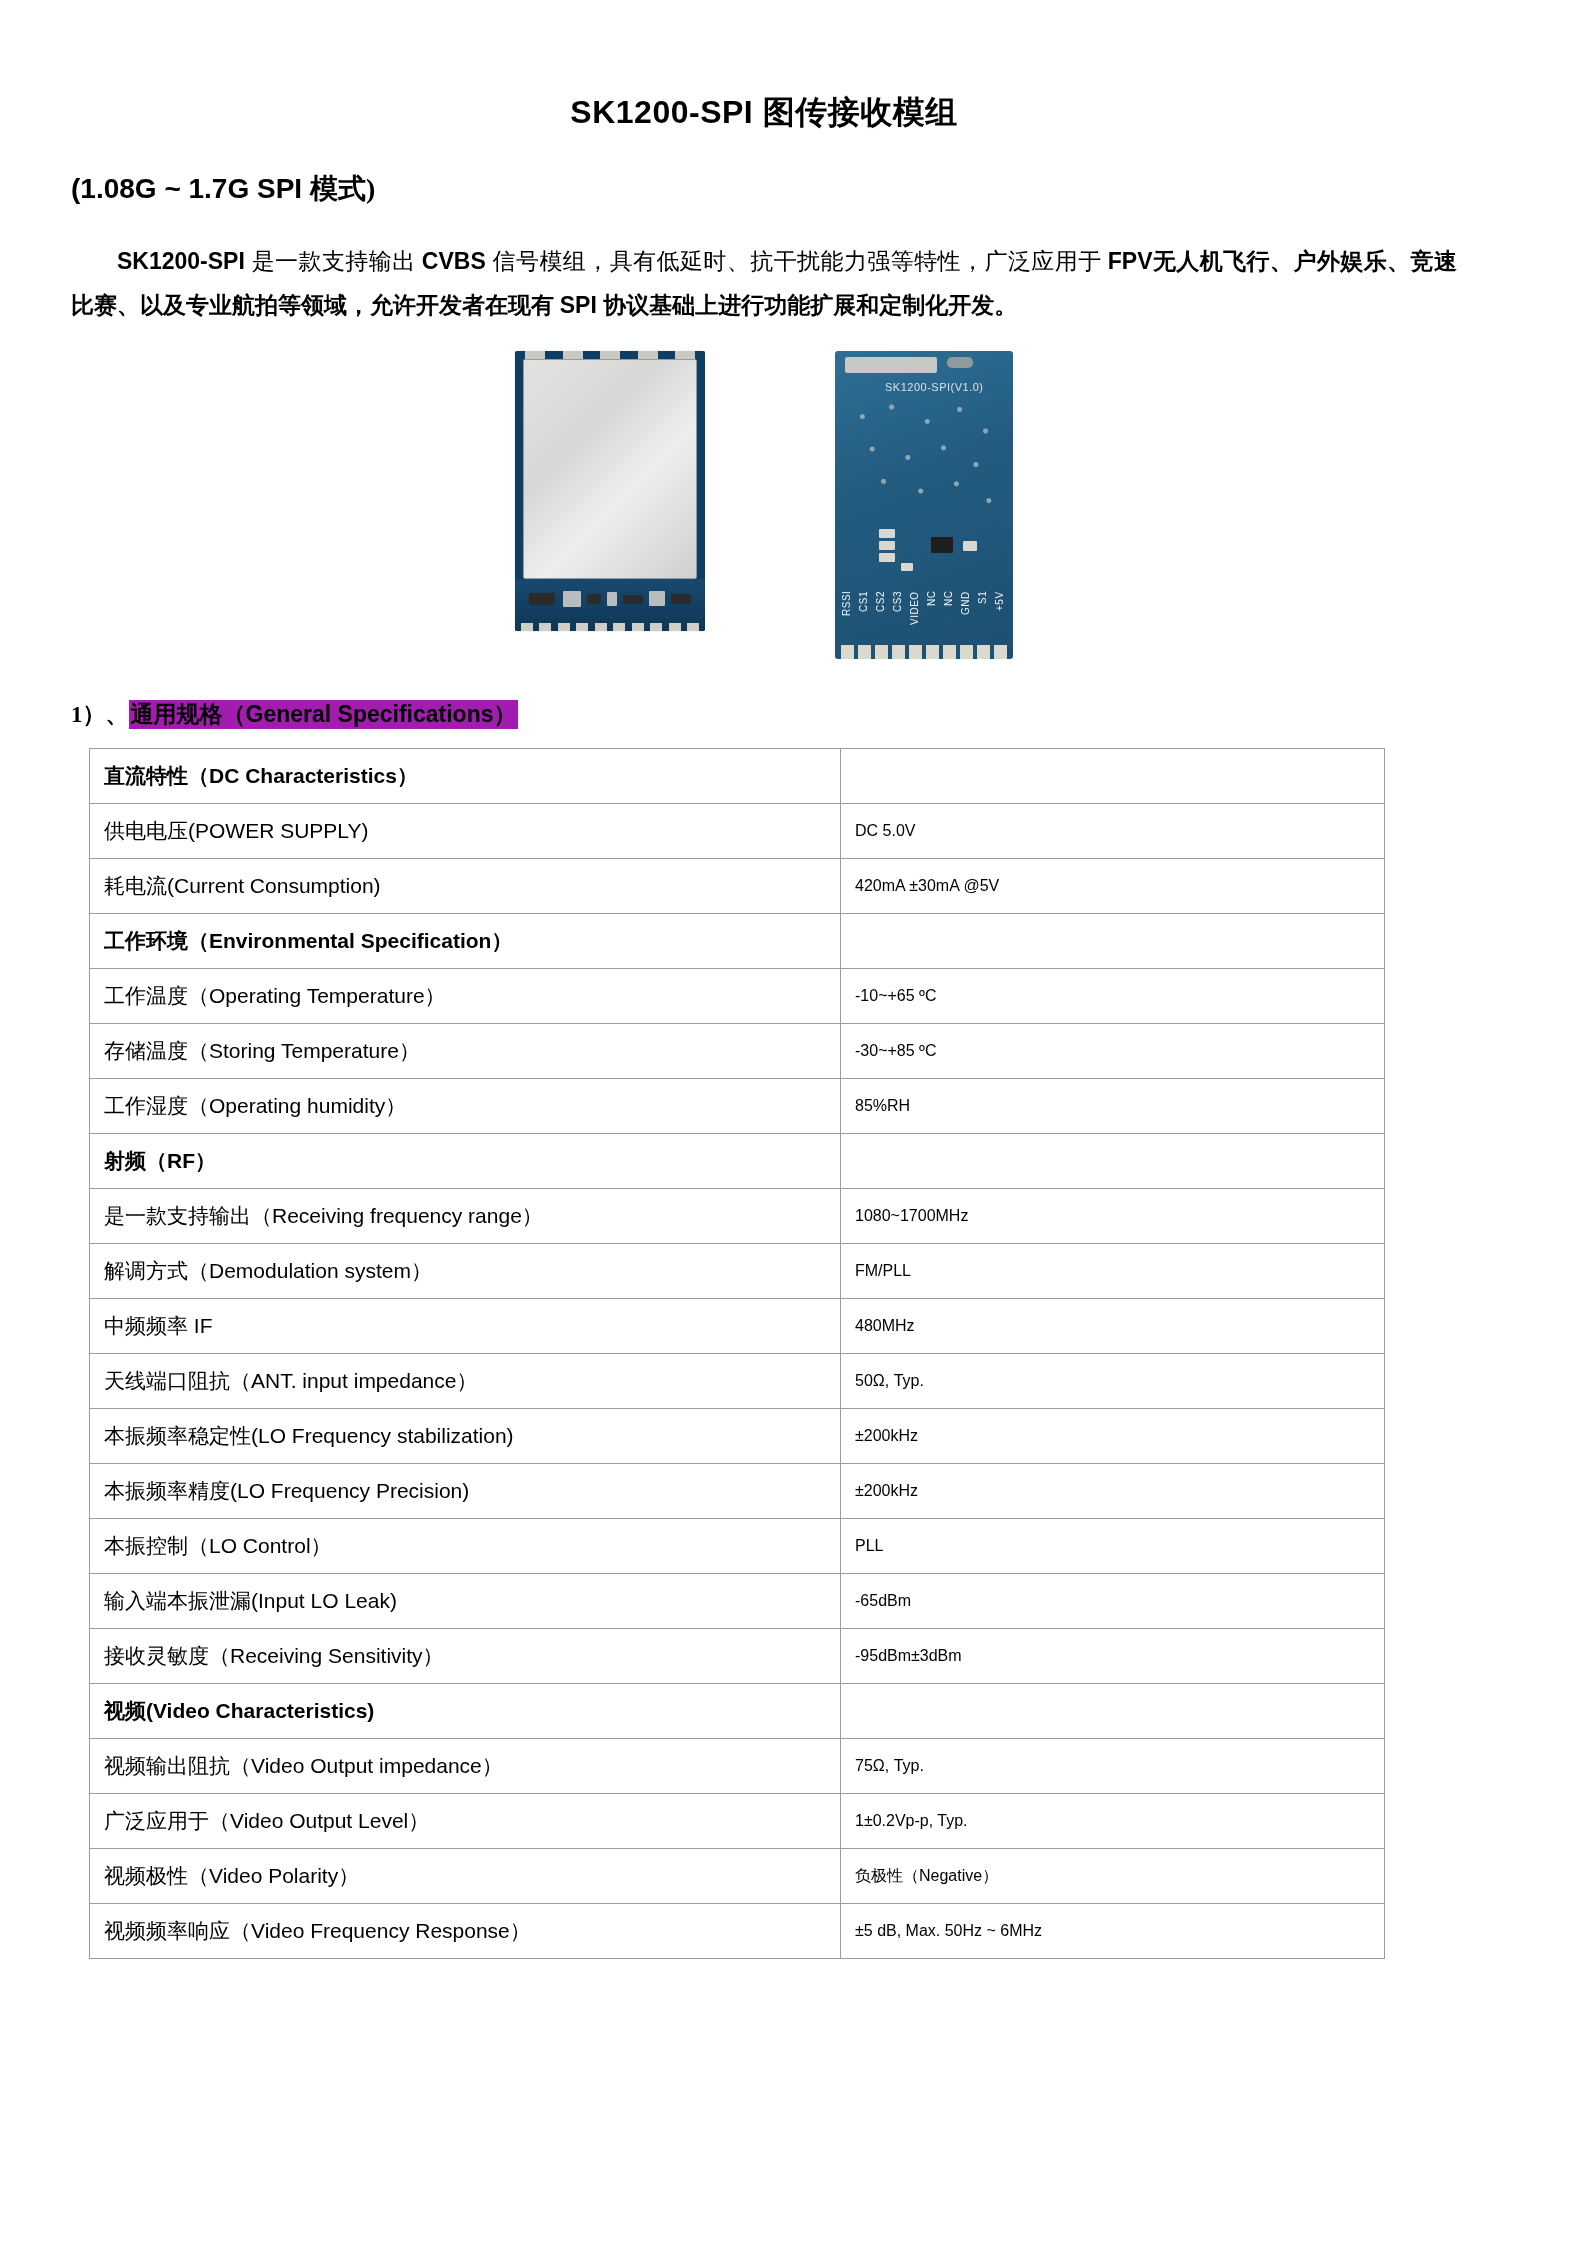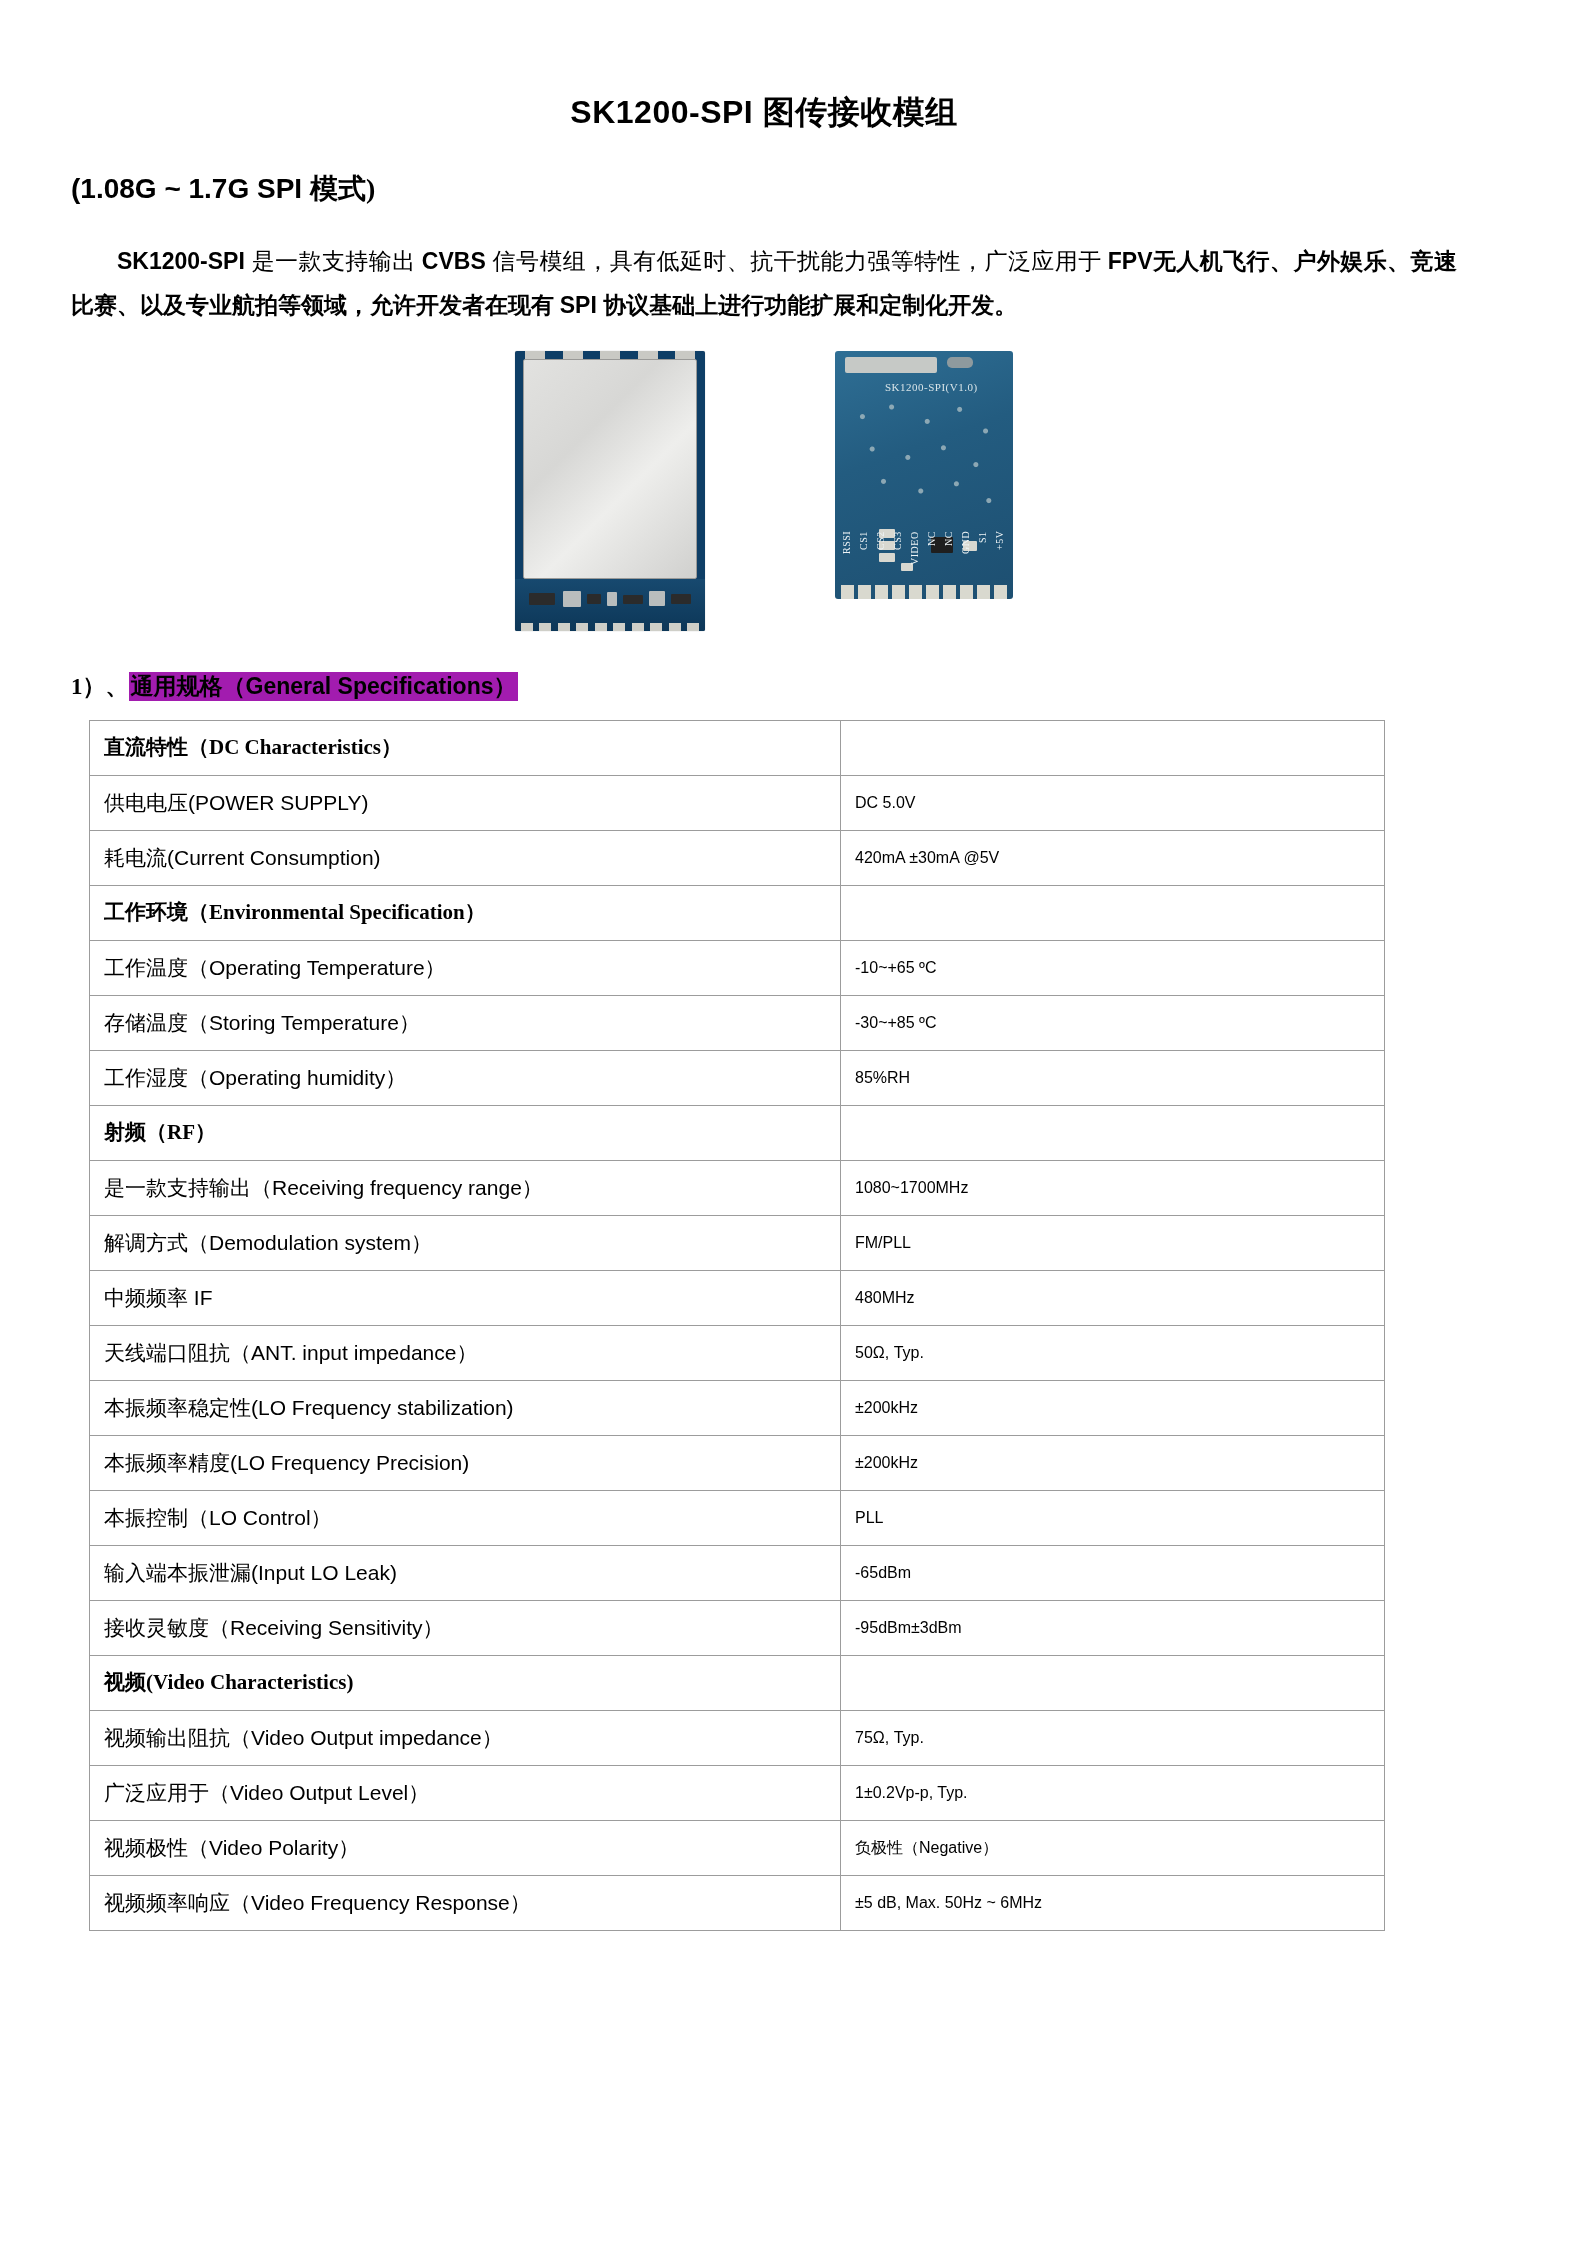--- a/index.html
+++ b/index.html
@@ -105,26 +105,26 @@
     position: absolute; left: 6px; right: 6px; bottom: 0; height: 8px;
     display: flex; justify-content: space-between;
   }
   .mod-left .edgepads i {
     display: block; width: 12px; height: 8px; background: #cfcfc8;
   }
 
   
   .mod-right {
     width: 178px;
-    height: 248px;
+    height: 308px;
     position: relative;
     background: linear-gradient(160deg,#2f6f95 0%, #235c80 40%, #1d4f71 100%);
     border-radius: 3px;
     overflow: hidden;
-    font-family: Liberation Serif, serif;
+    font-family: Liberation Sans, sans-serif;
   }
   .mod-right .shield-top {
     position: absolute; top: 6px; left: 10px; width: 92px; height: 16px;
     background: #c6c9c6; border-radius: 2px;
   }
   .mod-right .shield-top2 {
     position: absolute; top: 6px; left: 112px; width: 26px; height: 11px;
     background: #8e9a9e; border-radius: 5px;
   }
   .mod-right .silk {
@@ -207,21 +207,21 @@
   }
   table.spec td.label { width: 722px; }
   table.spec td.value {
     font-family: "Liberation Sans", sans-serif;
     font-size: 16px;
   }
   table.spec tr.group td {
     font-weight: bold;
   }
   table.spec tr.group td .en {
-    font-family: Liberation Serif, serif;
+    font-family: Liberation Sans, sans-serif;
     font-weight: bold;
   }
   table.spec td.label .en {
     font-family: "Liberation Sans", sans-serif;
   }
 </style>
 </head>
 <body>
 
 <div class="page">

